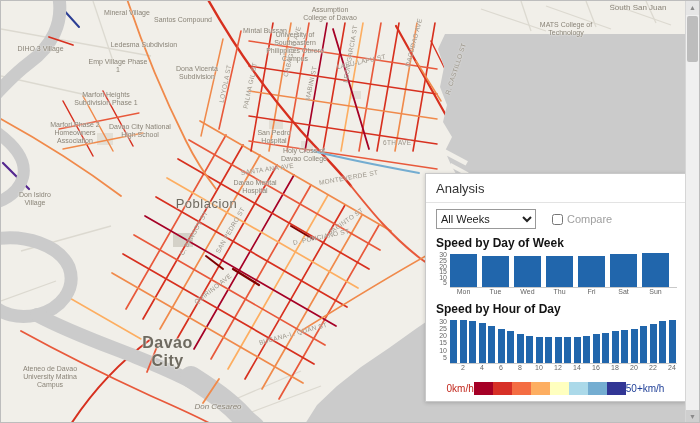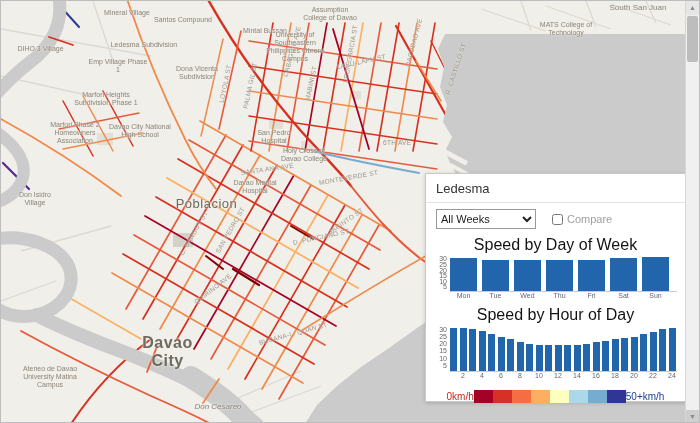--- a/index.html
+++ b/index.html
@@ -11,21 +11,21 @@
   .plabel{position:absolute;color:#8a8478;text-align:center;line-height:1.15;text-shadow:0 0 2px #f1efe9,0 0 2px #f1efe9;}
   .plabel.big{color:#6e6a60;letter-spacing:.5px;}
   .slabel{position:absolute;color:#9b958a;white-space:nowrap;transform-origin:left center;letter-spacing:.3px;text-shadow:0 0 2px #f1efe9;}
   
   .panel{position:absolute;left:424px;top:172px;width:261px;height:229px;background:#fff;border:1px solid #c9c9c9;box-shadow:0 1px 4px rgba(0,0,0,.18);z-index:6;}
   .panel-title{font-size:13px;color:#333;padding:7px 10px 6px;border-bottom:1px solid #e3e3e3;}
   .controls{display:flex;align-items:center;gap:16px;padding:6px 10px 3px;}
   .controls select{font-size:11px;height:20px;width:100px;border:1px solid #999;background:#fff;color:#222;}
   .compare{display:flex;align-items:center;gap:4px;font-size:11px;color:#a0a0a0;}
   .compare input{width:11px;height:11px;margin:0;}
-  .chart-title{font-size:16px;font-weight:normal;color:#141414;padding:4px 10px 2px;text-align:center;}
+  .chart-title{font-size:12px;font-weight:bold;color:#141414;padding:4px 10px 2px;}
   .chart{position:relative;margin:0 8px 0 10px;}
   .plot{position:relative;margin-left:14px;display:flex;align-items:flex-end;border-bottom:1px solid #c9c9c9;}
   .ylabels{position:absolute;left:0;top:0;width:13px;height:100%;}
   .ylab{position:absolute;right:2px;transform:translateY(-50%);font-size:7px;color:#666;}
   .bar{flex:none;}
   .xlabels{position:relative;margin-left:14px;height:10px;font-size:7px;color:#666;}
   .xlab-flex{display:flex;}
   .xlab-flex span{text-align:center;flex:none;}
   .xlab-abs span{position:absolute;transform:translateX(-50%);top:0;}
   .legend-row{display:flex;align-items:center;justify-content:center;margin-top:8px;}
@@ -191,21 +191,21 @@
         <div class="slabel" style="left: 180px; top: 250px; font-size: 6.5px; transform: rotate(-60deg);">C. BANGOY ST</div>
         <div class="slabel" style="left: 216px; top: 248px; font-size: 6.5px; transform: rotate(-60deg);">SAN PEDRO ST</div>
         <div class="slabel" style="left: 328px; top: 228px; font-size: 6.5px; transform: rotate(-35deg);">JACINTO ST</div>
         <div class="slabel" style="left: 292px; top: 238px; font-size: 6.5px; transform: rotate(-12deg);">D. PONCIANO ST</div>
         <div class="slabel" style="left: 194px; top: 298px; font-size: 6.5px; transform: rotate(-38deg);">QUIRINO AVE</div>
         <div class="slabel" style="left: 258px; top: 338px; font-size: 6.5px; transform: rotate(-15deg);">BUCANA-L. QUAN ST</div>
       </div>
   </div>
 
   <div class="panel">
-    <div class="panel-title">Ledesma</div>
+    <div class="panel-title">Analysis</div>
     <div class="controls">
       <select id="weeks-select"><option>All Weeks</option></select>
       <label class="compare">
         <input type="checkbox" style="">
         <span>Compare</span>
       </label>
     </div>
 
     <div class="chart-title">Speed by Day of Week</div>
     <div class="chart">

